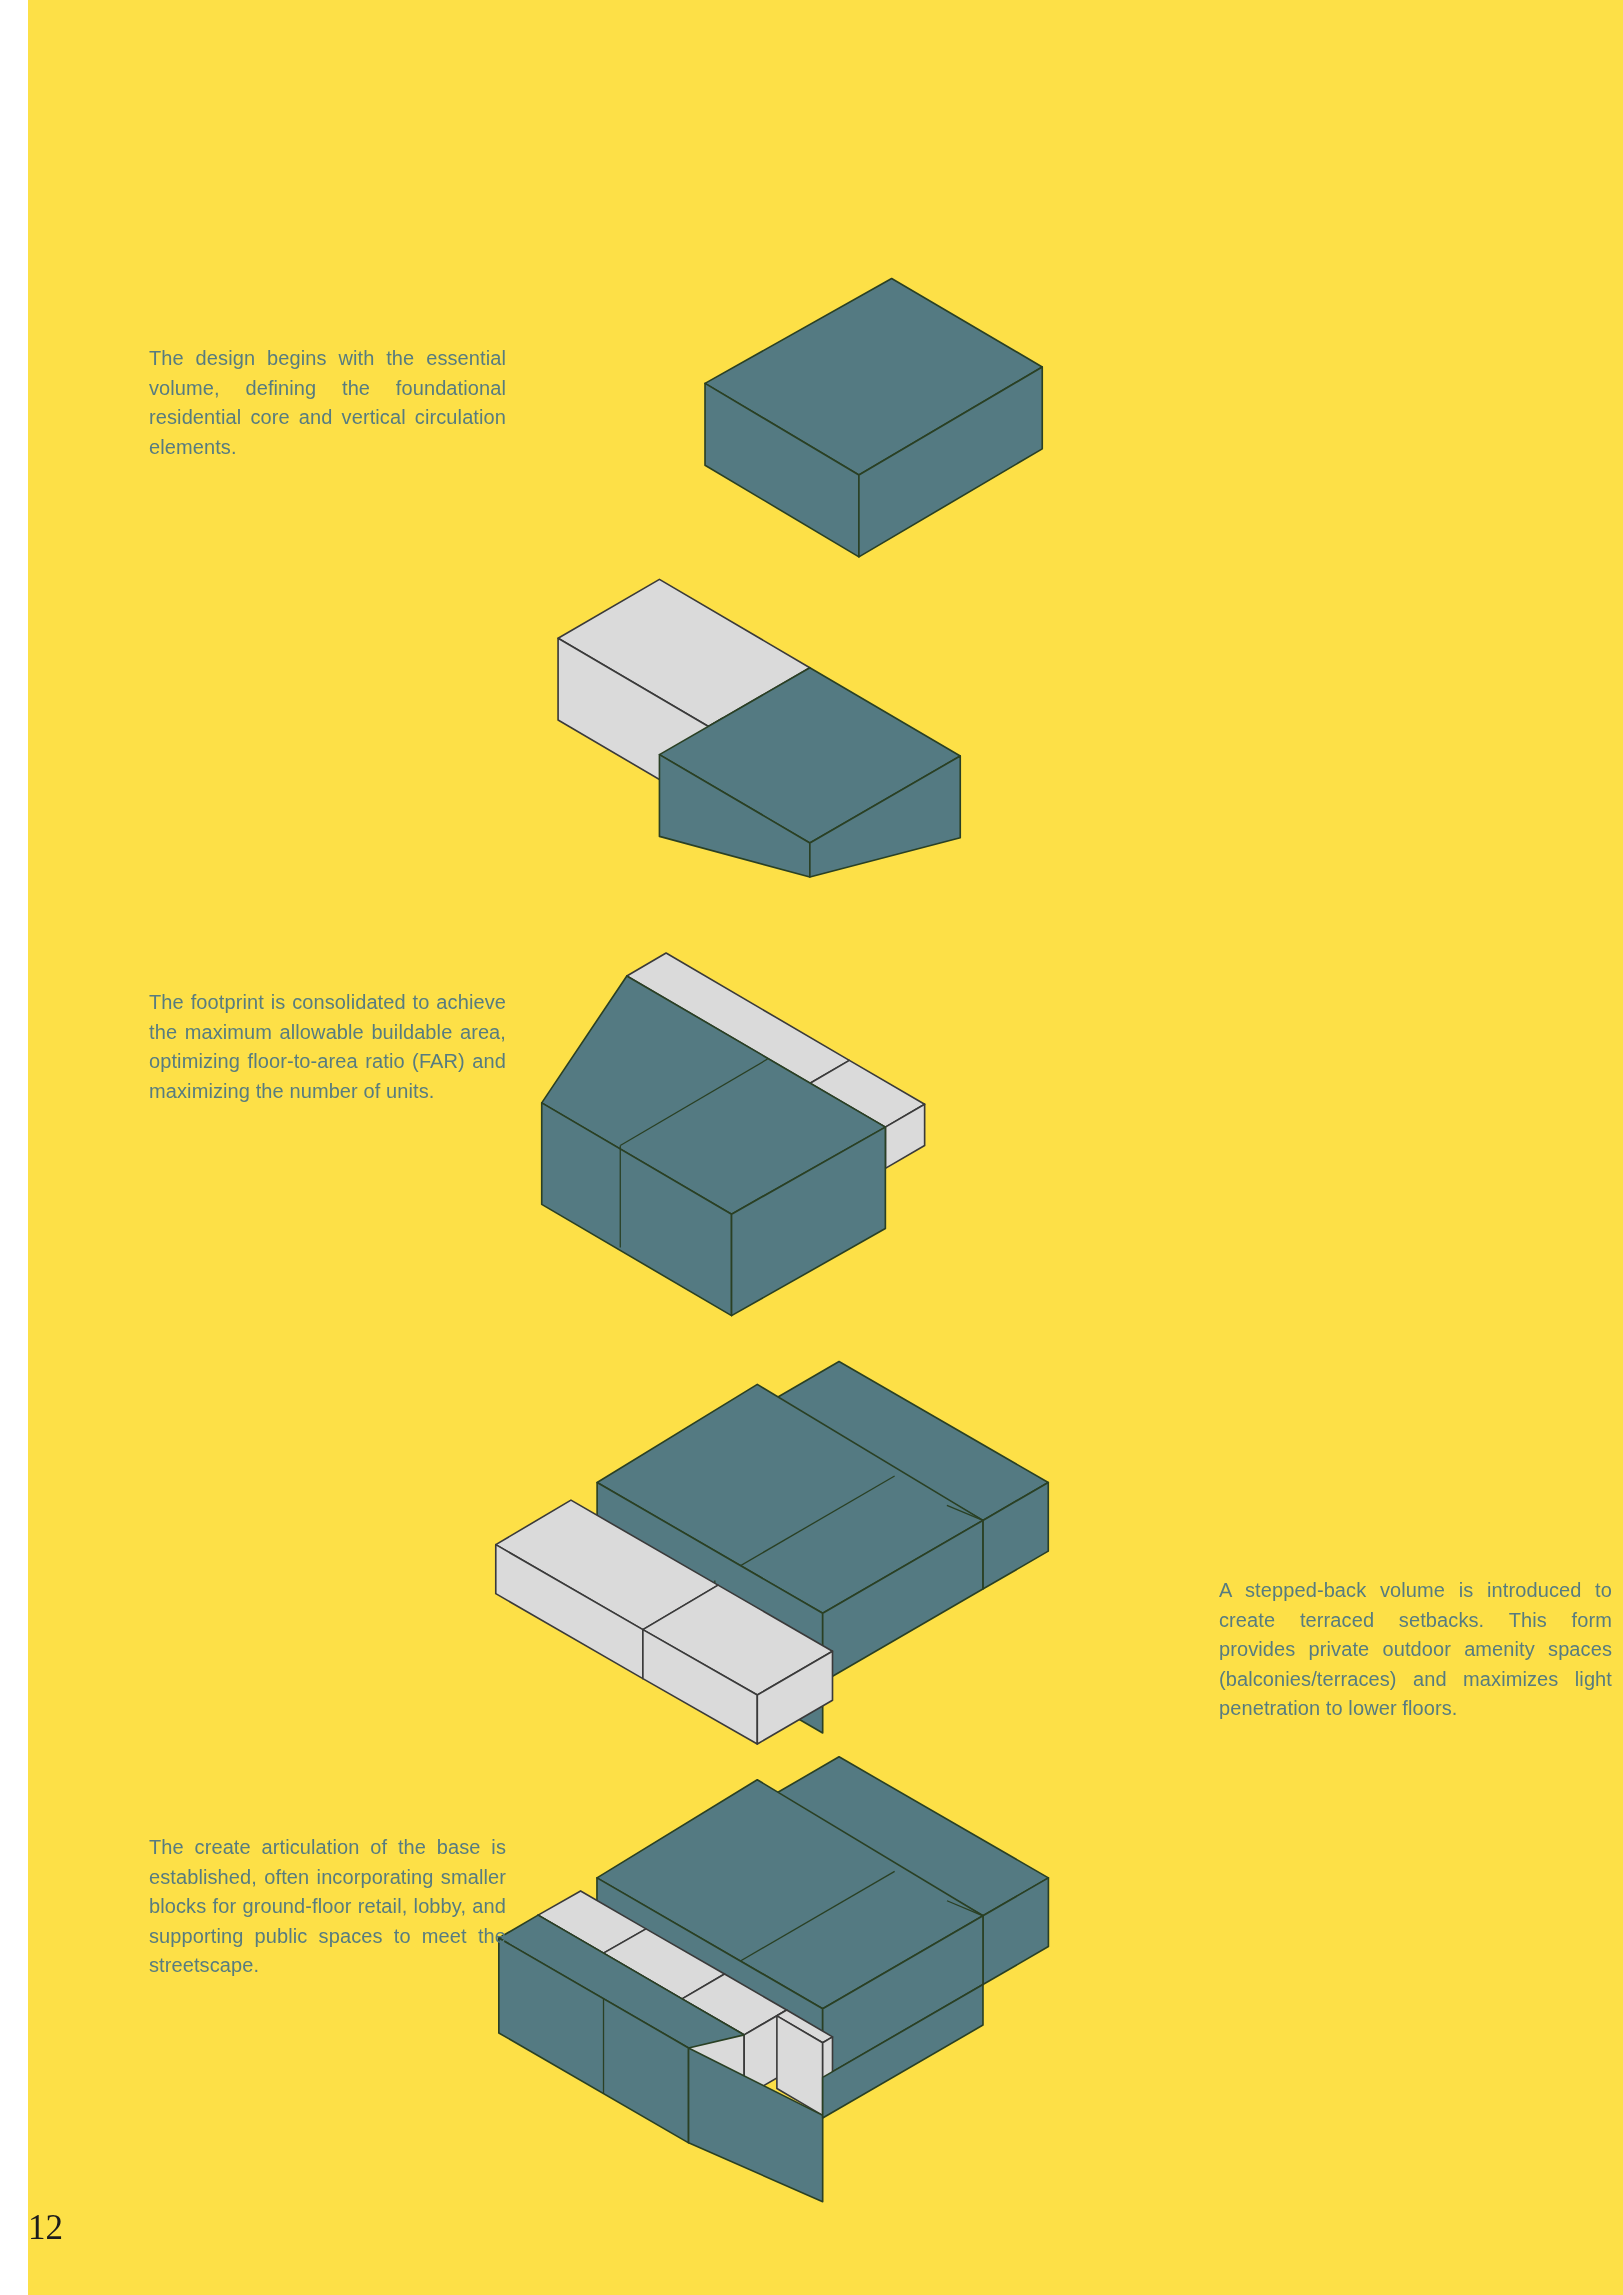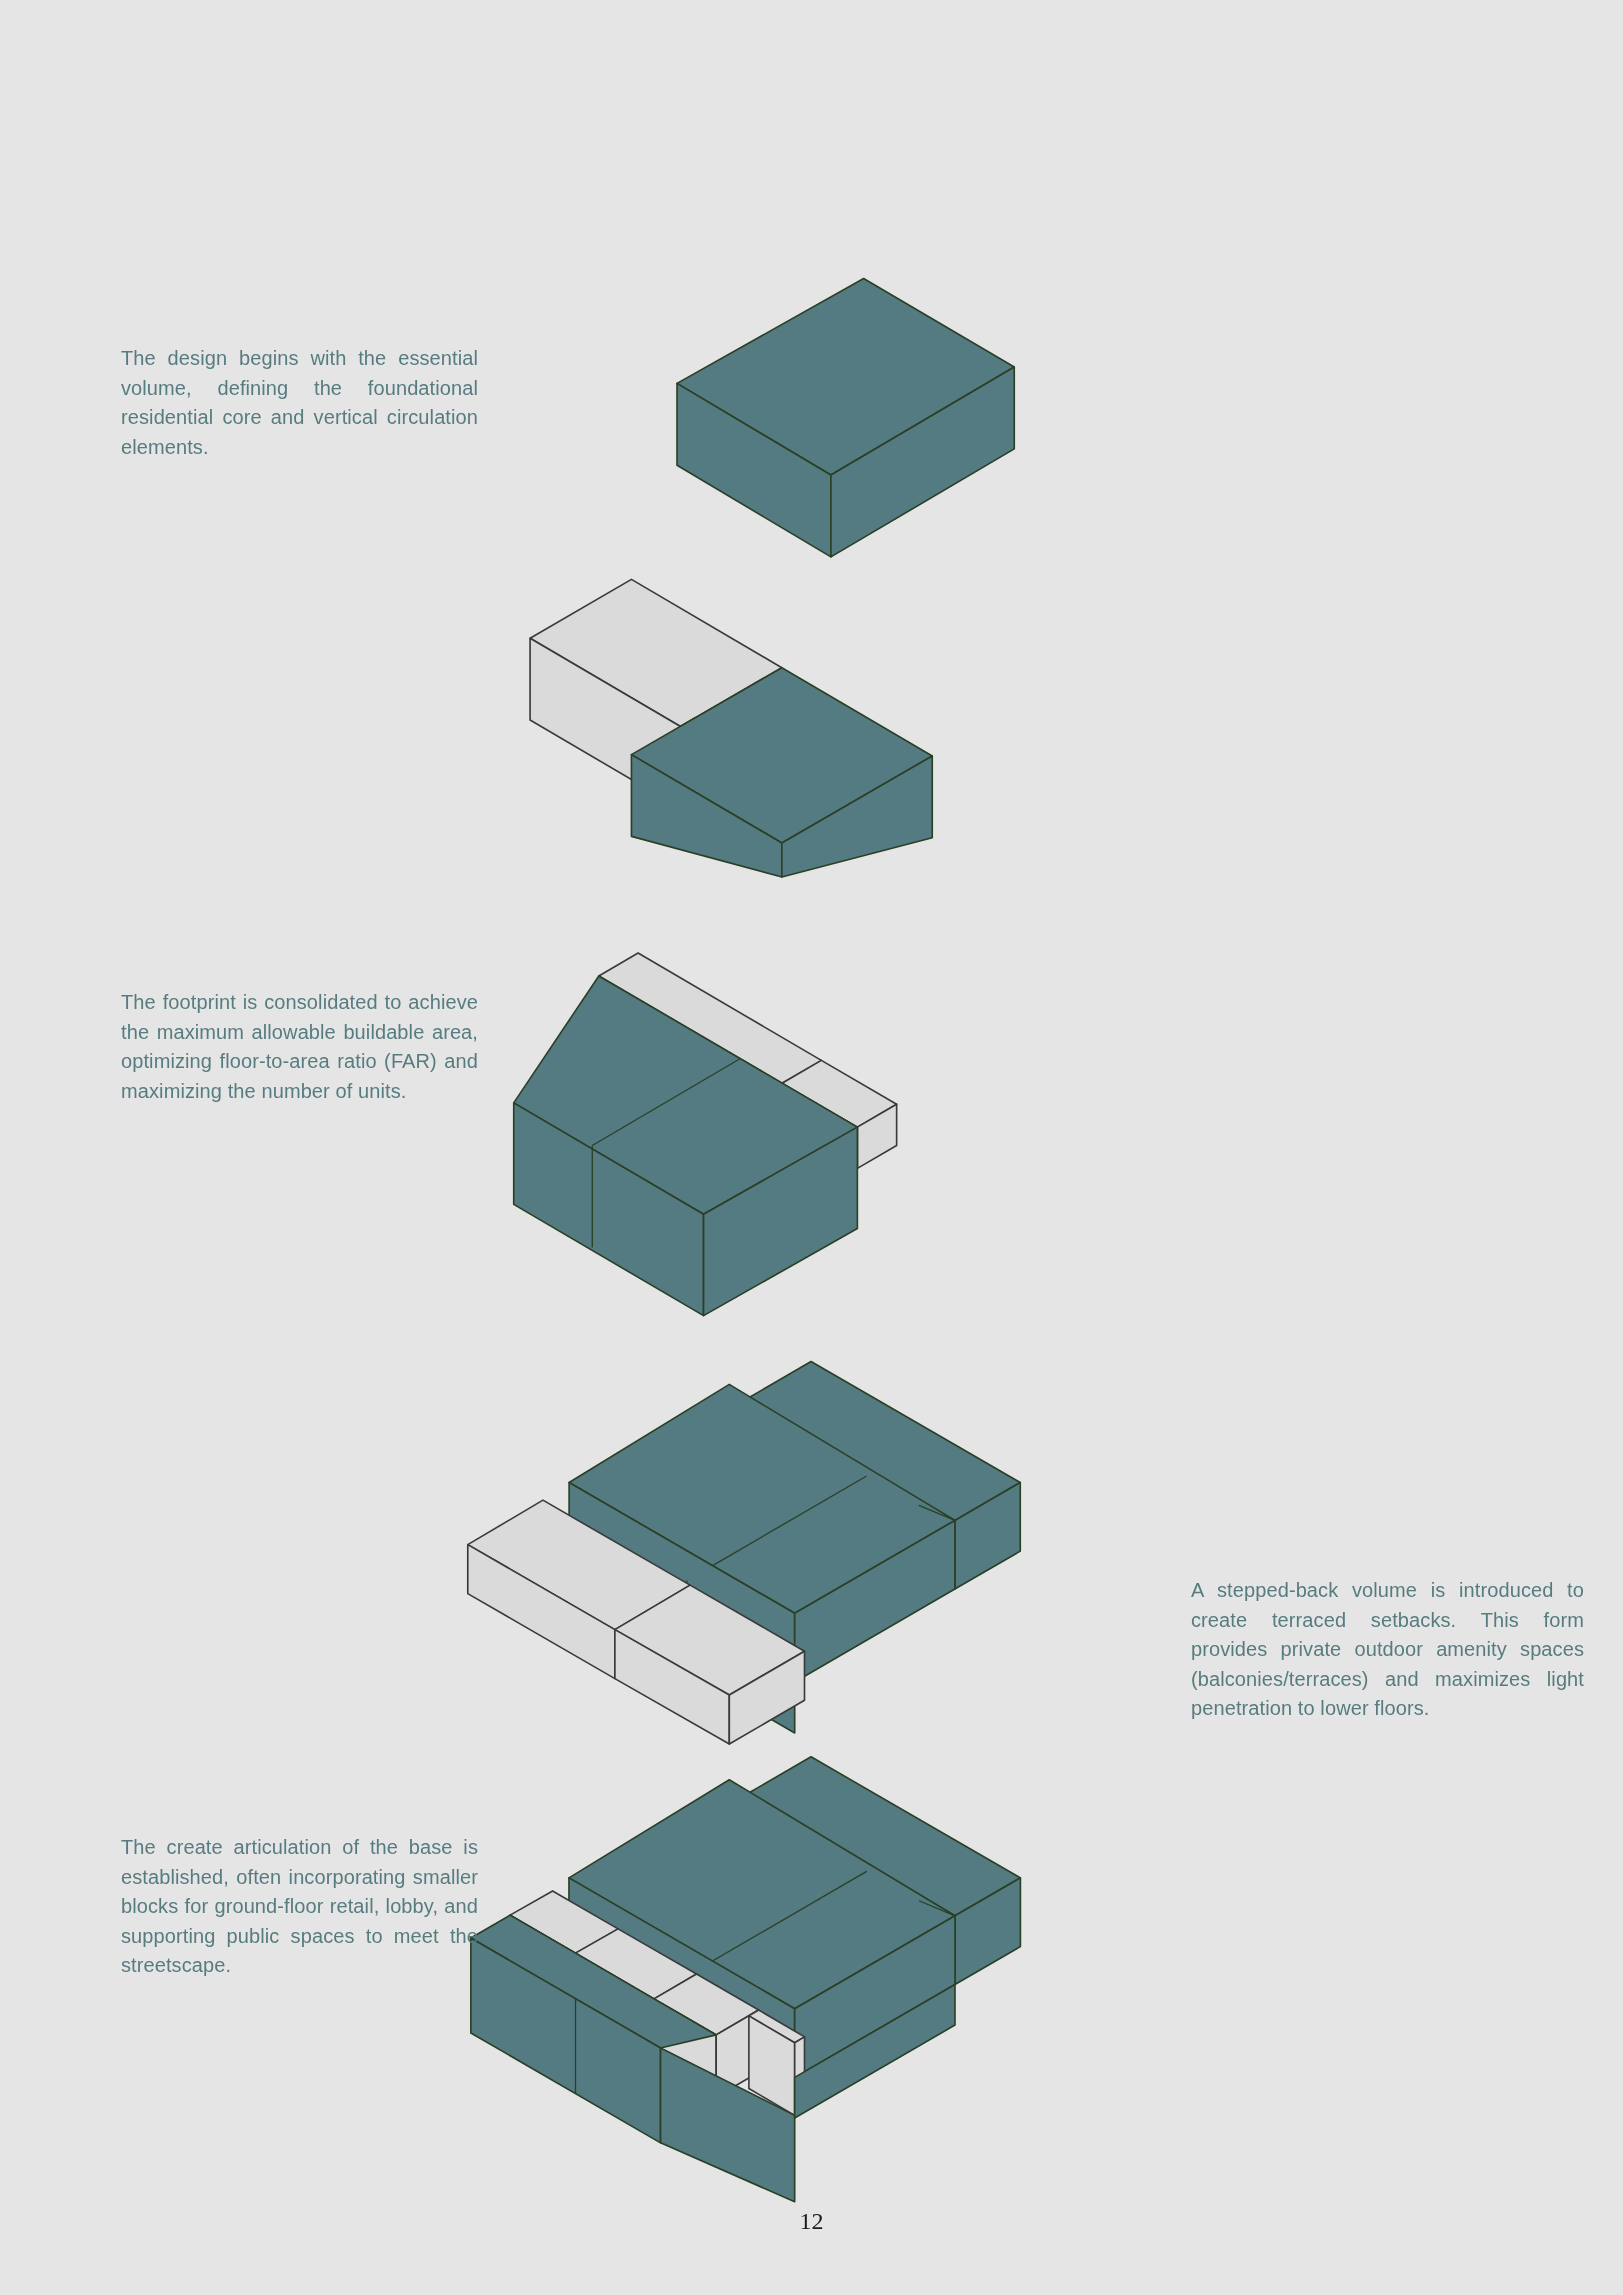--- a/index.html
+++ b/index.html
@@ -1,45 +1,44 @@
 <!DOCTYPE html>
 <html style="font-size:10.5px"><head>
 <meta charset="utf-8">
 <style>
   html,body{margin:0;padding:0;background:#ffffff;}
   body{
     width:1623px;height:2295px;position:relative;overflow:hidden;
     font-family:"Liberation Sans", sans-serif;
     -webkit-font-smoothing:antialiased;
   }
-  .page{position:absolute;inset:0;background:#e5e5e5;}
+  .page{position:absolute;inset:0;background:#fde047;margin-left:28px;}
 
   .caption{
     position:absolute;
     color:#577c80;
     font-size:20px;
     line-height:1.48;
     text-align:justify;
     text-justify:inter-word;
     font-family:"Liberation Sans", sans-serif;
     letter-spacing:0.1px;
   }
   .cap-left{width:357px;}
   .cap-right{width:393px;}
 
   .figure{position:absolute;}
   .figure svg{display:block;overflow:visible;}
 
   .pageno{
     position:absolute;
     left:0;right:0;
-    text-align:center;
     color:#1c1c1c;
     font-family:"Liberation Serif", serif;
-    font-size:24px;
+    font-size:35px;
   }
 </style>
 </head>
 <body>
 
 <div class="page">
 
   <div class="figure" style="left:641px;top:249px;width:406px;height:308px;">
     <svg width="406" height="308" viewBox="0 0 620 470">
       <g stroke-linejoin="round">

